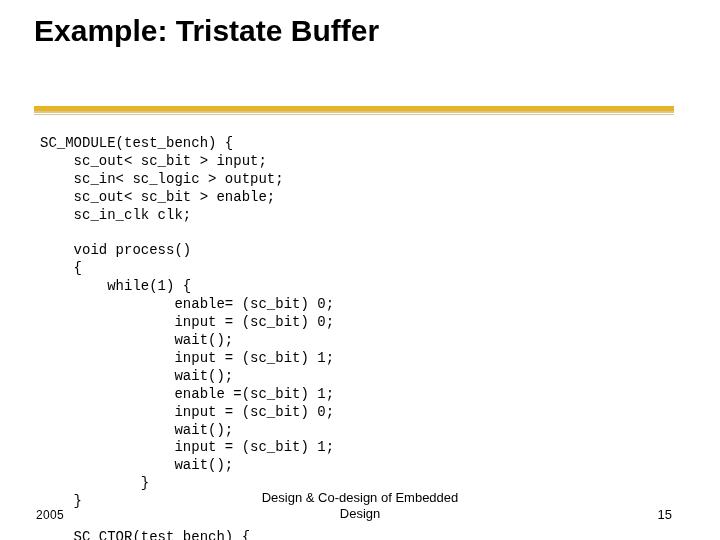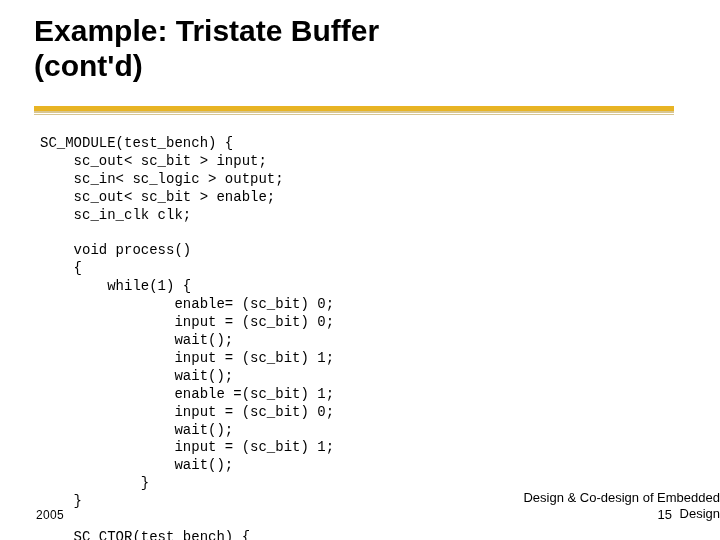--- a/index.html
+++ b/index.html
@@ -64,21 +64,21 @@
     font-size: 12px;
     color: #000;
     font-family: Liberation Sans, sans-serif;
     letter-spacing: 0.3px;
   }
   .footer-center {
     position: absolute;
     left: 0;
     right: 0;
     bottom: 18px;
-    text-align: right;
+    text-align: center;
     font-size: 13px;
     color: #000;
     font-family: Arial, sans-serif;
     line-height: 1.25;
   }
   .footer-right {
     position: absolute;
     right: 48px;
     bottom: 18px;
     font-size: 13px;
@@ -87,21 +87,20 @@
     margin-top: 12px;
   }
 </style>
 </head>
 <body>
 
 <div class="slide">
 
   <div class="title">
     <span>Example: Tristate Buffer</span><br>
-    <span>(cont'd)</span>
   </div>
 
   <div class="divider">
     <div class="gold"></div>
     <div class="tan"></div>
     <div class="thin"></div>
   </div>
 
   <div class="code">SC_MODULE(test_bench) {
     sc_out&lt; sc_bit &gt; input;

